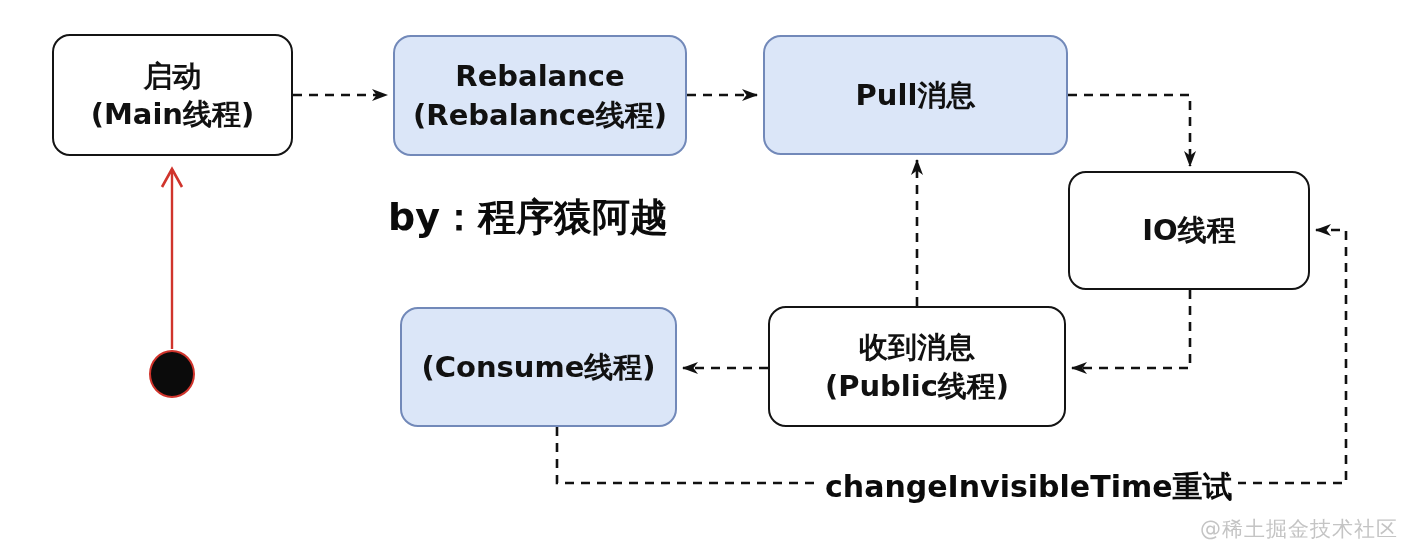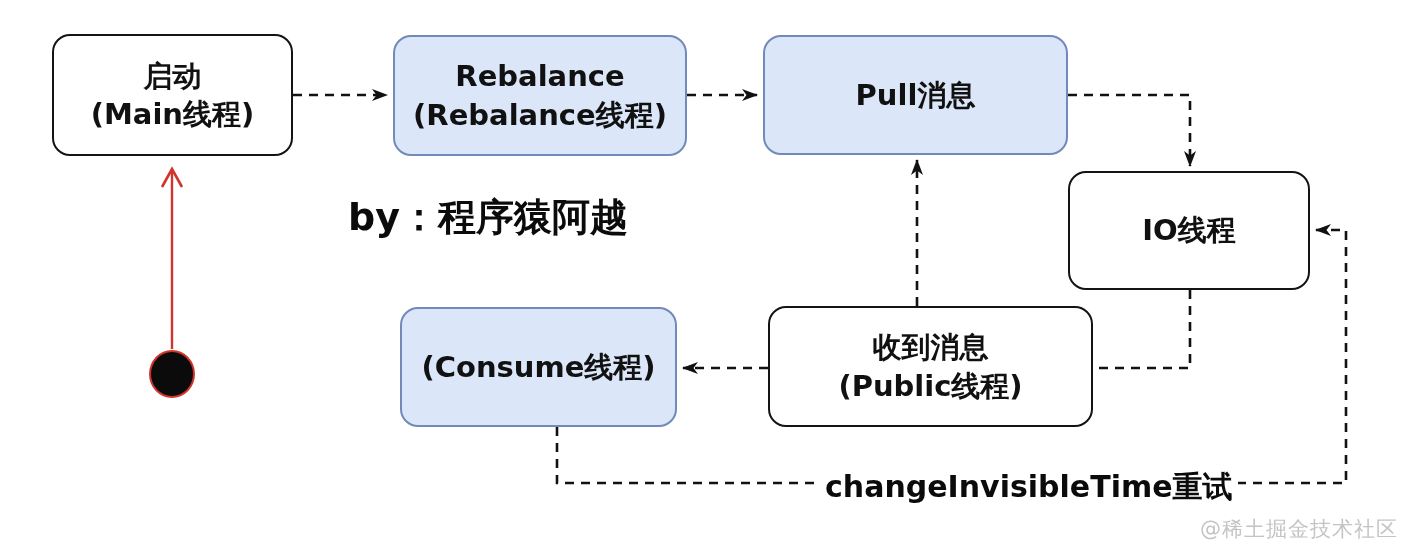--- a/index.html
+++ b/index.html
@@ -22,25 +22,25 @@
     display:flex; flex-direction:column; align-items:center; justify-content:center;
     font-weight:700; font-size:29px; line-height:1.32; color:var(--ink);
     text-align:center; white-space:nowrap;
   }
   .node.white{background:var(--white_fill); border:2.5px solid #141414;}
   .node.blue{background:var(--blue_fill); border:2px solid var(--blue_border);}
   .n-start    {left:52px;  top:34px;  width:241px; height:122px;}
   .n-rebalance{left:393px; top:35px;  width:294px; height:121px;}
   .n-pull     {left:763px; top:35px;  width:305px; height:120px;align-items:center;}
   .n-io       {left:1068px;top:171px; width:242px; height:119px;}
-  .n-receive  {left:768px; top:306px; width:325px; height:121px;}
+  .n-receive  {left:768px; top:306px; width:298px; height:121px;}
   .n-consume  {left:400px; top:307px; width:277px; height:120px;}
   .byline{
     position:absolute; left:348px; top:192px; width:320px;
-    font-weight:700; font-size:38px; color:#0b0b0b; text-align:left; white-space:nowrap;
+    font-weight:700; font-size:38px; color:#0b0b0b; text-align:right; white-space:nowrap;
   }
   .retry-label{
     position:absolute; left:820px; top:467px; width:405px;
     text-align:left; white-space:nowrap;
   }
   .retry-label span{
     background:#ffffff; padding:0 5px;
     font-weight:700; font-size:30px; color:#0b0b0b;
   }
   .initial-dot{

